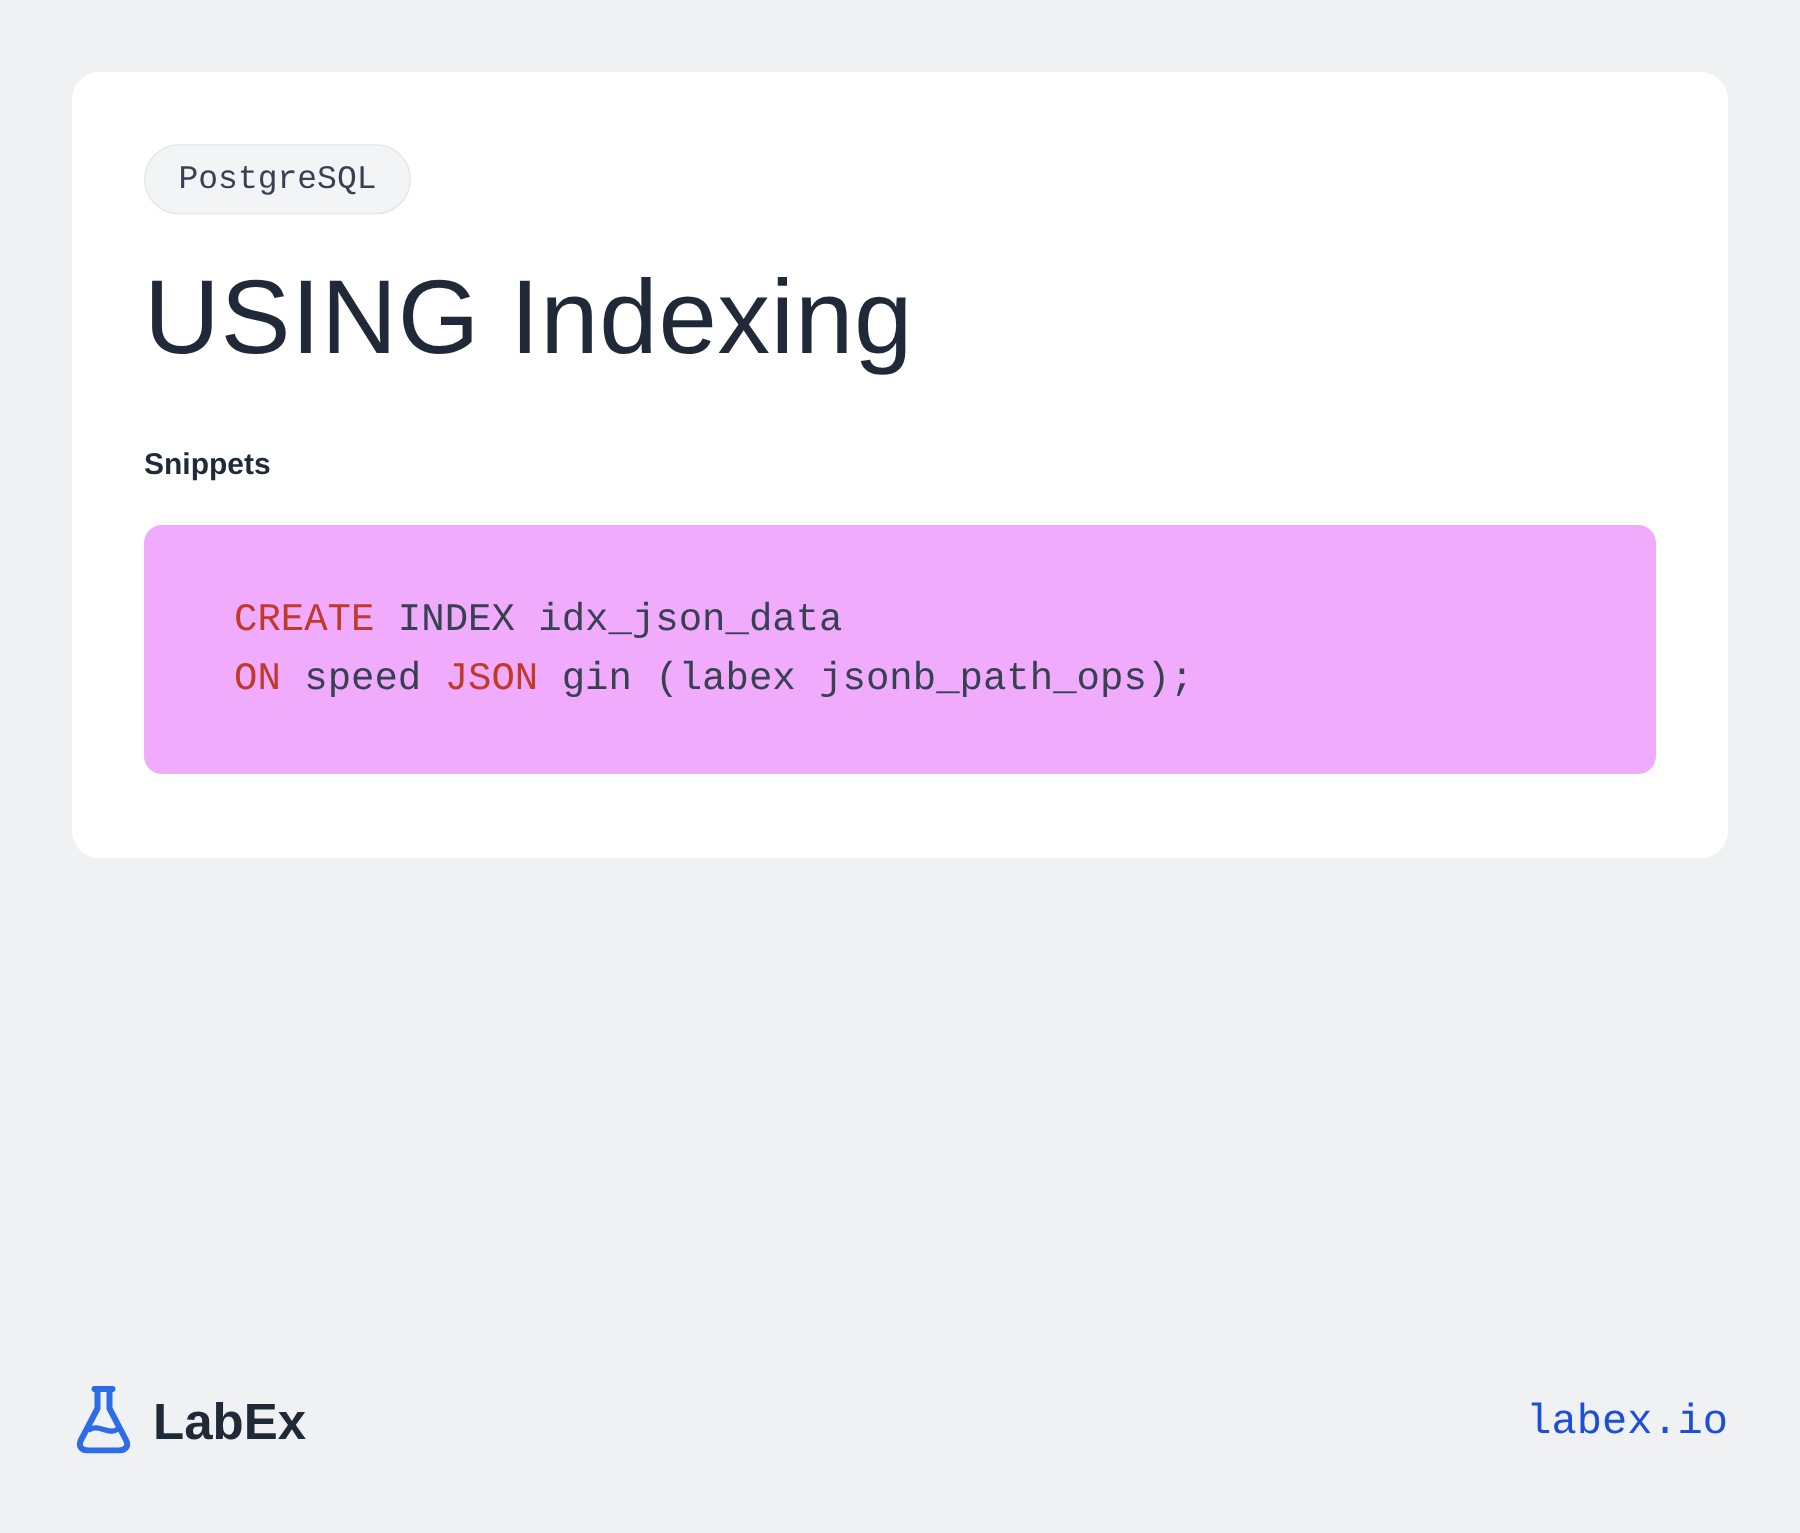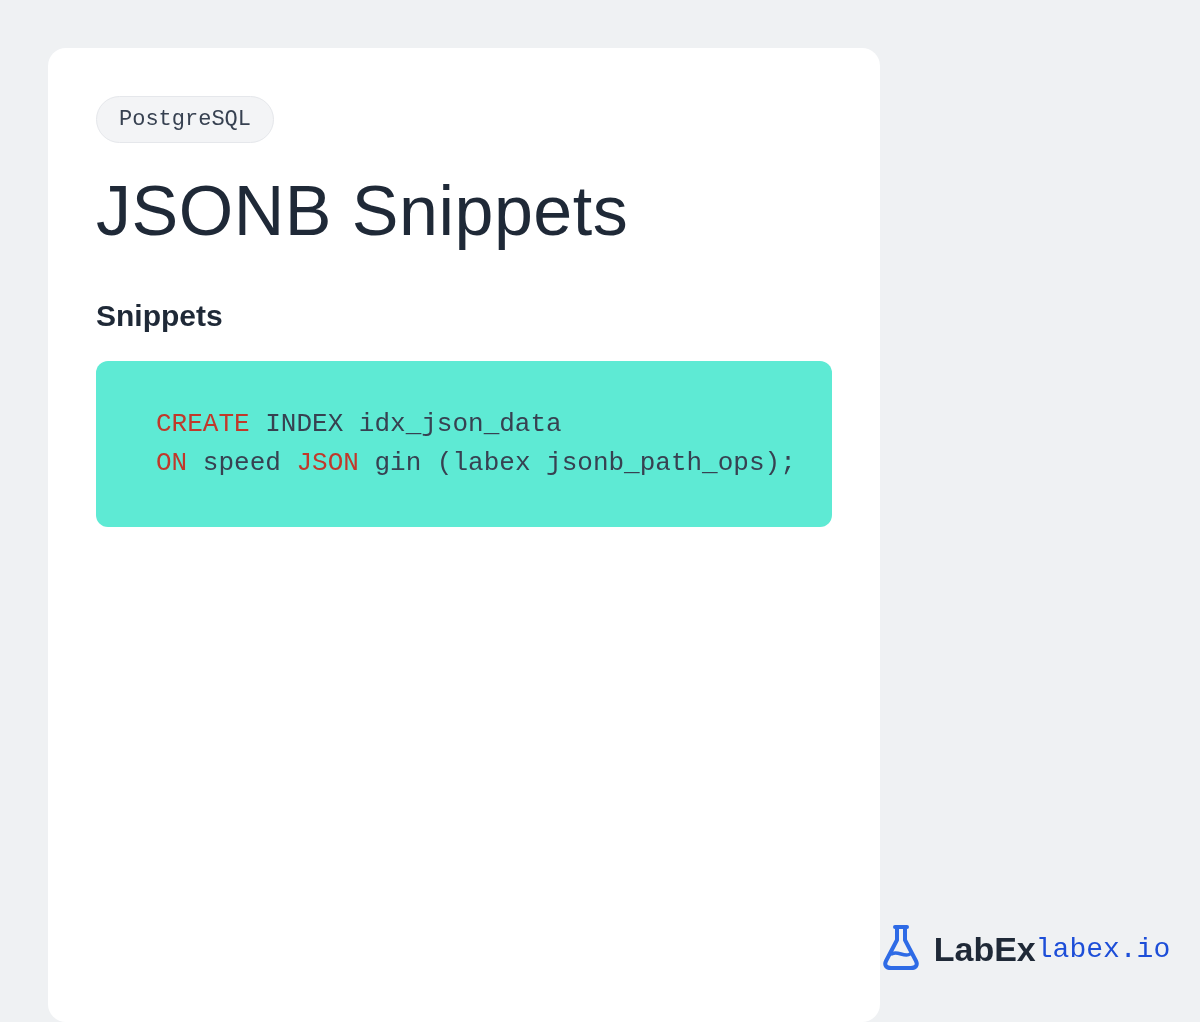--- a/index.html
+++ b/index.html
@@ -6,21 +6,21 @@
   body {
     background: #eff1f3;
     font-family: -apple-system, BlinkMacSystemFont, "Segoe UI", "Helvetica Neue", Arial, sans-serif;
     width: 1200px;
     height: 1022px;
     color: #1f2937;
   }
   .page {
     padding: 48px 48px 0 48px;
     display: flex;
-    flex-direction: row;
+    flex-direction: column;
     height: 100%;
   }
   .card {
     background: #ffffff;
     border-radius: 18px;
     padding: 48px 48px 56px 48px;
     flex: 0 0 auto;
   }
   .tag {
     display: inline-block;
@@ -41,40 +41,41 @@
   }
   .description {
     margin-top: 48px;
     font-family: "Menlo", "Consolas", "Liberation Mono", monospace;
     font-size: 27px;
     line-height: 1.7;
     color: #5a6472;
   }
   .snippets-heading {
     margin-top: 48px;
-    font-size: 30px;
+    font-size: 20px;
     font-weight: 600;
     color: #1f2937;
   }
   .code-block {
     margin-top: 28px;
-    background: #5eead4;
+    background: #f0abfc;
     border-radius: 12px;
     padding: 44px 36px 44px 60px;
     font-family: "Menlo", "Consolas", "Liberation Mono", monospace;
     font-size: 26px;
     line-height: 1.5;
     color: #374151;
     white-space: pre;
   }
   .kw { color: #c0392b; }
   .footer {
     margin-top: auto;
     display: flex;
     align-items: center;
+    justify-content: space-between;
     padding: 28px 0 48px 0;
   }
   .brand {
     display: flex;
     align-items: center;
     gap: 12px;
   }
   .brand-name {
     font-size: 34px;
     font-weight: 700;
@@ -89,21 +90,21 @@
     width: 42px;
     height: 46px;
   }
 </style>
 </head>
 <body>
 
 <div class="page">
   <div class="card">
     <span class="tag">PostgreSQL</span>
-    <h1 class="title">JSONB Snippets</h1>
+    <h1 class="title">USING Indexing</h1>
     <h2 class="snippets-heading">Snippets</h2>
     <pre class="code-block" id="code-block"><span class="kw">CREATE</span><span> INDEX idx_json_data
 </span><span class="kw">ON</span><span> speed </span><span class="kw">JSON</span><span> gin (labex jsonb_path_ops);</span></pre>
   </div>
 
   <div class="footer">
     <div class="brand">
       <span>
         <svg class="flask-icon" viewBox="0 0 42 46" fill="none" stroke="#2e6be6" stroke-width="4" stroke-linejoin="round" stroke-linecap="round">
           <path d="M15 3 H27 M17 3 V16 L6 37 C4 41 6 44 11 44 H31 C36 44 38 41 36 37 L25 16 V3"></path>

